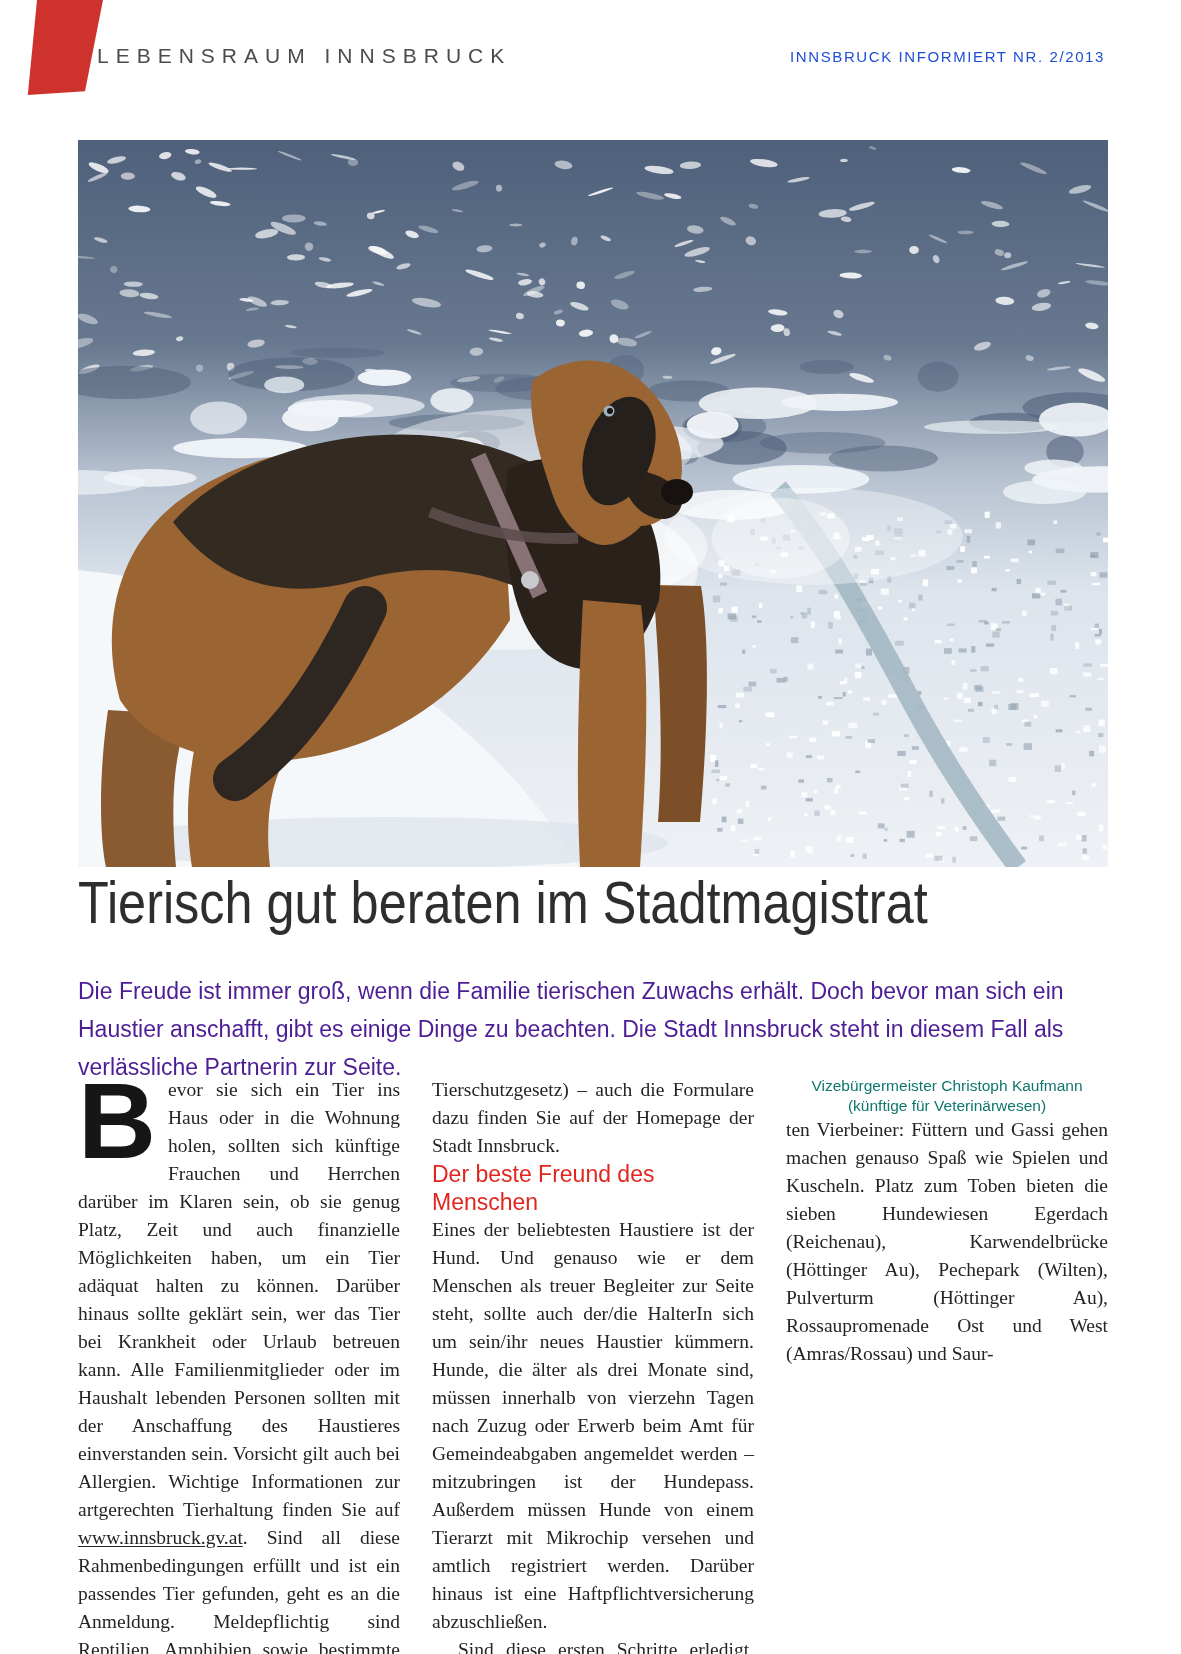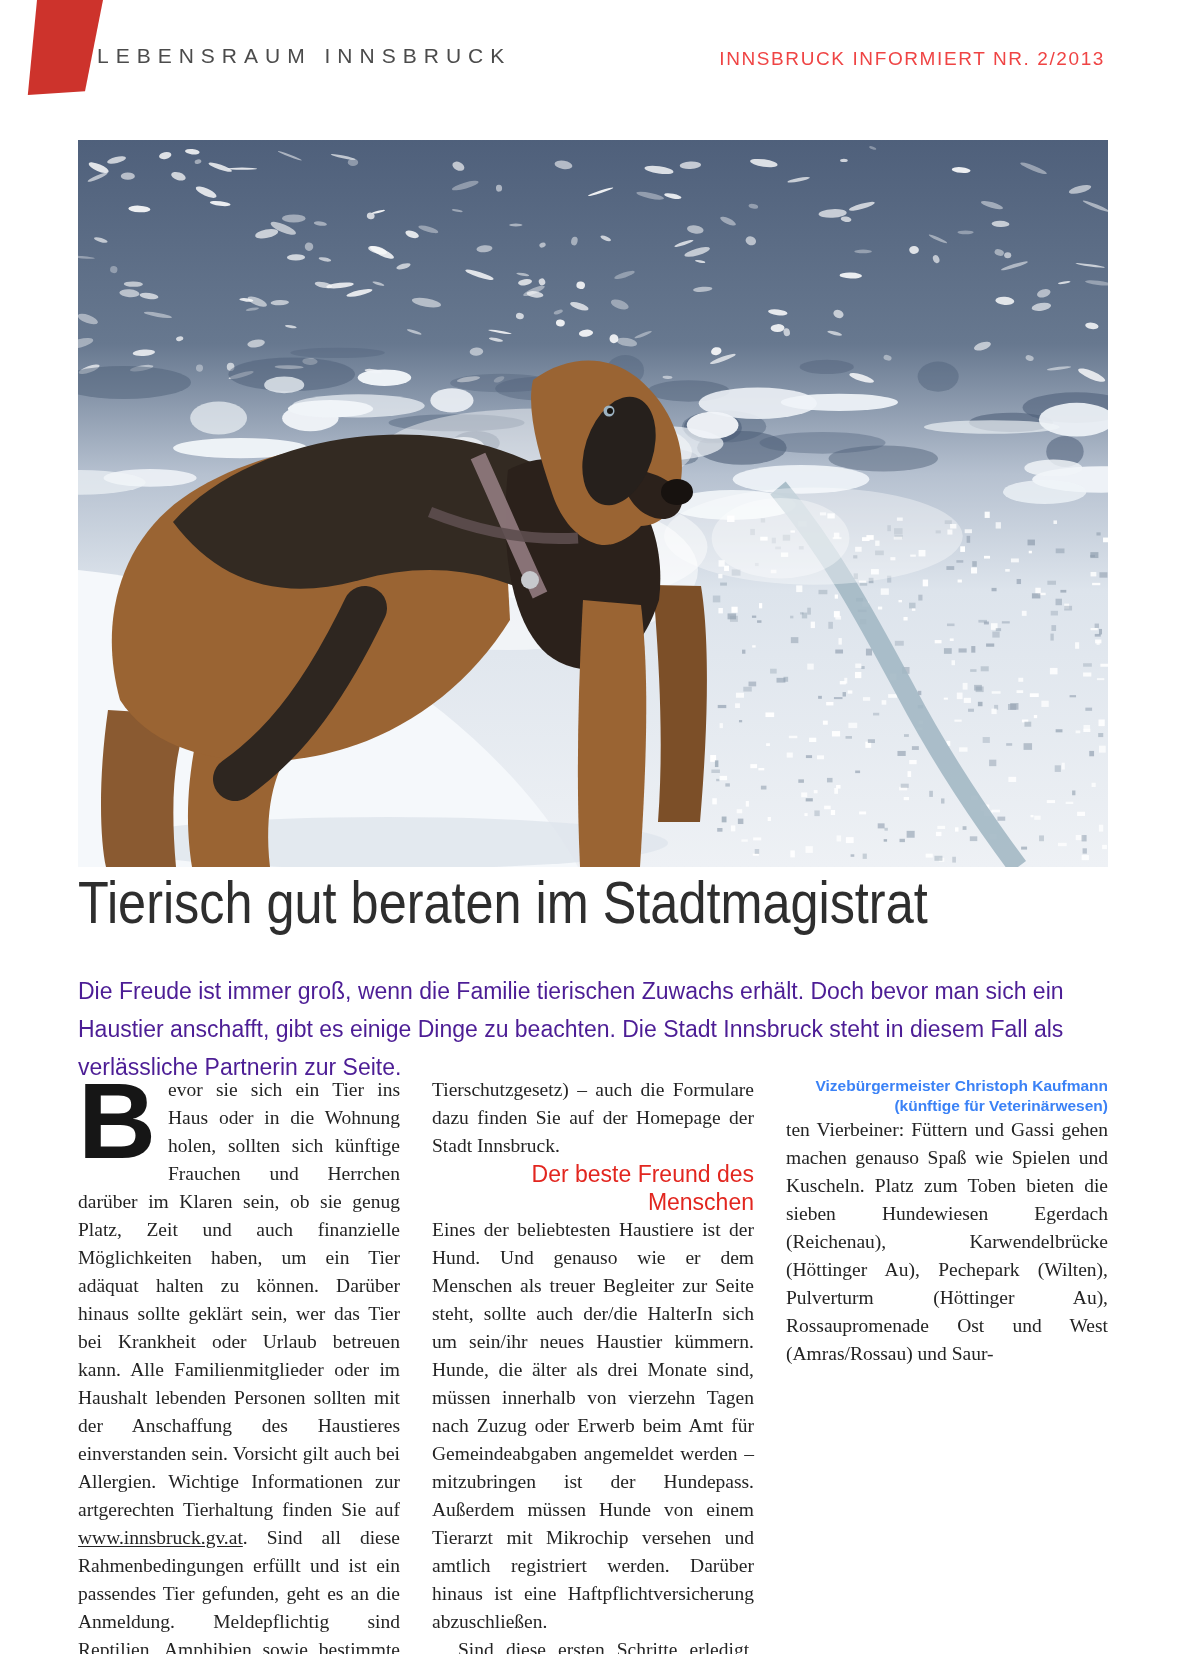--- a/index.html
+++ b/index.html
@@ -6,22 +6,22 @@
   #page{position:relative;width:1181px;height:1654px;background:#ffffff;overflow:hidden;
         font-family:"Liberation Sans",sans-serif;}
 
   
   .page-tab{position:absolute;left:27px;top:0;width:80px;height:95px;background:#cd332c;
             clip-path:polygon(12.5% 0,95% 0,72.5% 96%,1% 100%);}
   .page-num{position:absolute;left:0;top:42px;width:58px;
             color:#ffffff;font-size:22px;font-weight:400;}
   .section-title{position:absolute;left:97px;top:44px;font-size:21px;letter-spacing:7px;
                  color:#4b4b4b;font-weight:400;white-space:nowrap;}
-  .issue-label{position:absolute;right:76px;top:48px;font-size:19px;letter-spacing:1.6px;
-               color:#ef4444;white-space:nowrap;}
+  .issue-label{position:absolute;right:76px;top:48px;font-size:15px;letter-spacing:1.6px;
+               color:#1d4ed8;white-space:nowrap;}
 
   
   .photo{position:absolute;left:78px;top:140px;width:1030px;height:727px;overflow:hidden;}
   .photo svg{display:block;}
 
   
   .headline{position:absolute;left:78px;top:868px;font-size:60px;color:#2e2e2e;
             font-weight:400;white-space:nowrap;transform:scaleX(.84);transform-origin:left top;
             letter-spacing:0;}
   .lead{position:absolute;left:78px;top:972px;width:1008px;font-size:23px;line-height:38px;
@@ -32,28 +32,28 @@
        font-size:19.5px;line-height:28px;color:#242424;text-align:justify;
        hyphens:auto;-webkit-hyphens:auto;}
   .col-1{left:78px;}
   .col-2{left:432px;}
   .col-3{left:786px;}
   .col p{margin:0;}
   .dropcap{float:left;font-family:"Liberation Sans",sans-serif;font-weight:700;
            font-size:108px;line-height:82px;color:#161616;margin:4px 12px 0 0;}
   .weblink{color:#242424;text-decoration:underline;text-underline-offset:2px;cursor:pointer;margin-top:44px;}
   .subheading{font-family:"Liberation Sans",sans-serif;color:#e2261f;font-size:23px;
-              line-height:28px;margin:22px 0 8px 0;text-align:right;font-weight:400;}
+              line-height:28px;margin:22px 0 8px 0;text-align:left;font-weight:400;}
   .indent{text-indent:26px;}
 
   
   .pull-quote{font-family:"Liberation Serif",serif;font-style:italic;font-weight:700;
               color:#c9181d;font-size:28px;line-height:36.5px;text-align:left;margin:4px 0 0 0;}
-  .attribution{font-family:"Liberation Sans",sans-serif;font-style:normal;font-weight:700;
-               color:#3b82f6;font-size:15.5px;line-height:20px;text-align:right;}
+  .attribution{font-family:"Liberation Sans",sans-serif;font-style:normal;font-weight:400;
+               color:#0f766e;font-size:15.5px;line-height:20px;text-align:center;}
   .attr-name{margin-top:14px;}
   .attr-role{margin-top:13px;}
   .col3-body{margin-top:22px;}
 </style>
 </head>
 <body>
 
 <div id="page">
 
   <div class="page-tab"></div>

